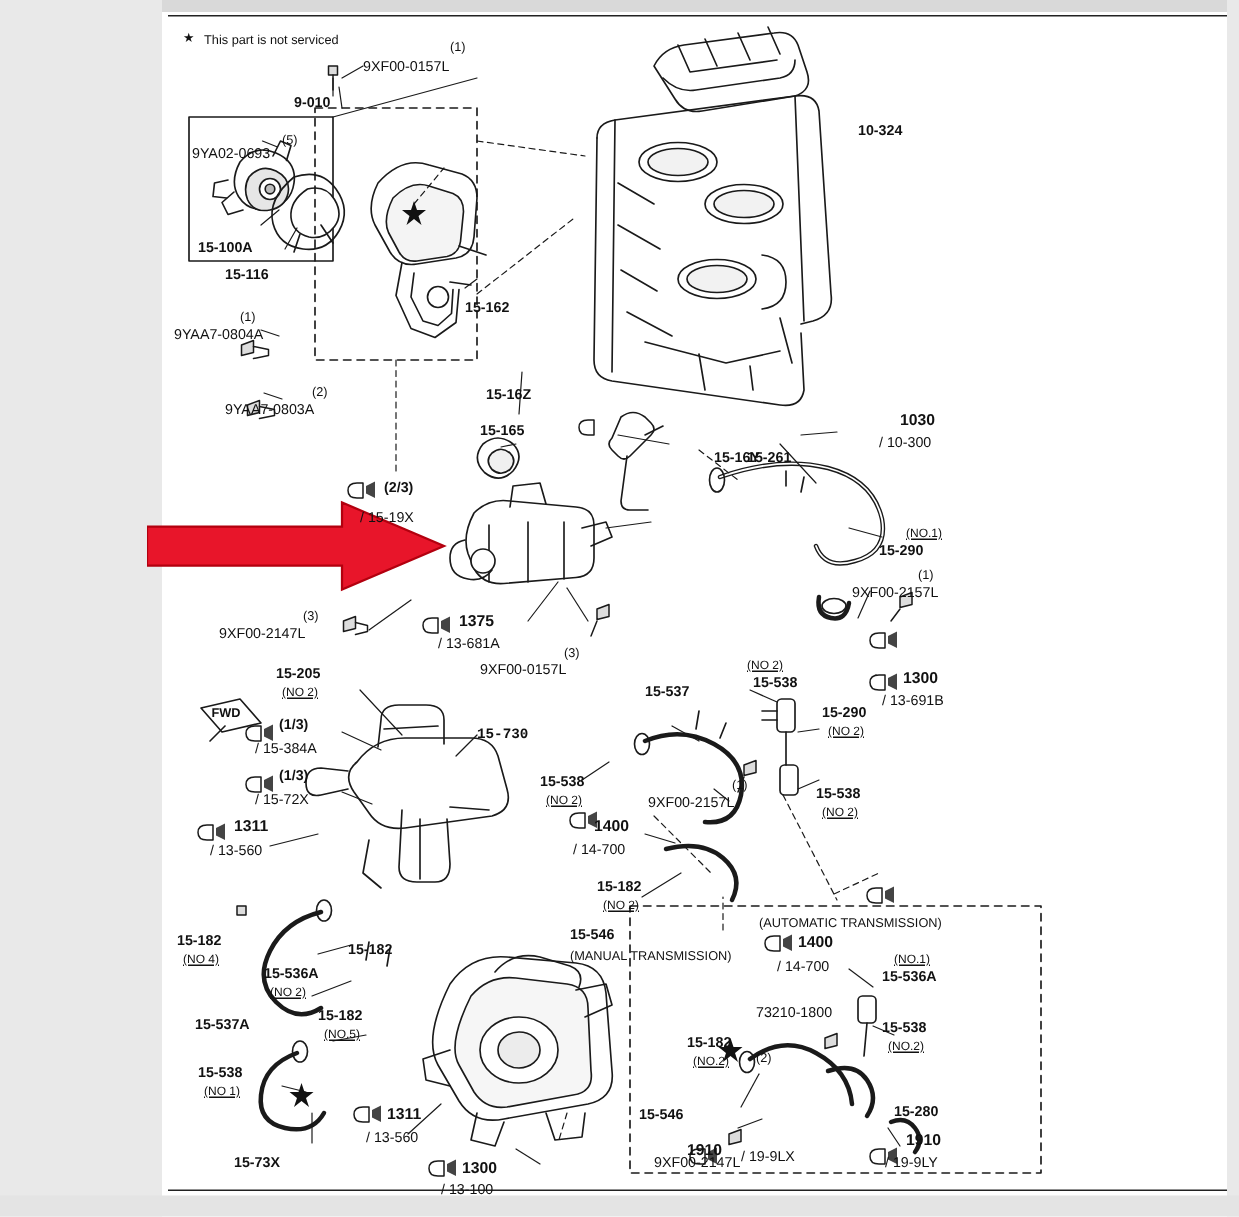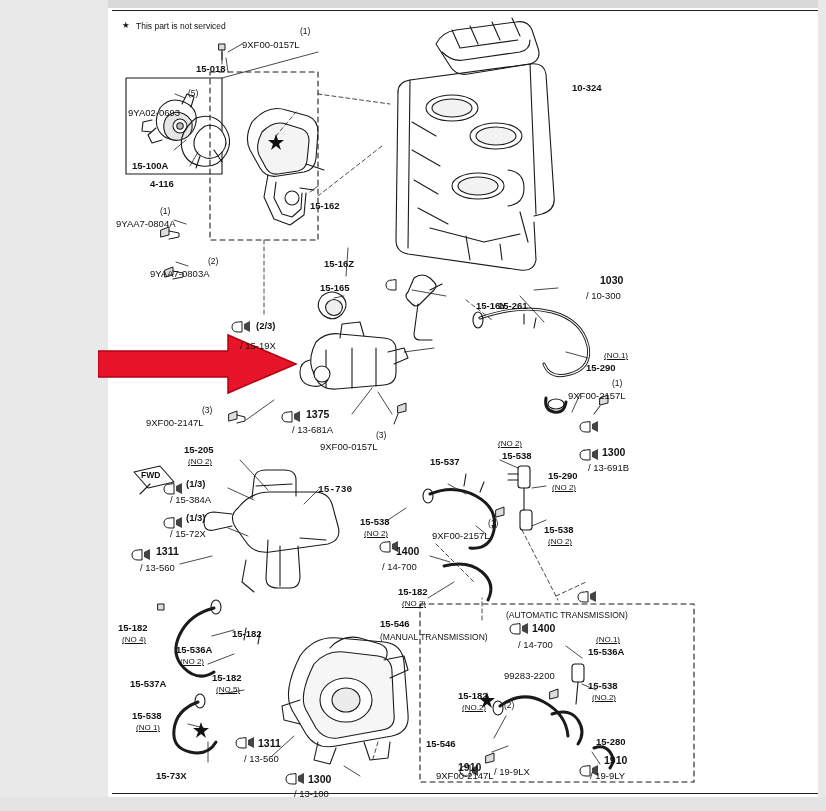--- a/index.html
+++ b/index.html
@@ -317,27 +317,27 @@
 
   <svg class="arrow-red" viewBox="0 0 200 62">
     <polygon points="0,18 130,18 130,2 198,31 130,60 130,44 0,44" fill="#e8152a" stroke="#b3000f" stroke-width="1.5"></polygon>
   </svg>
 
   <div class="lbl sm" style="left:122px; top:20px;">★</div>
   <div class="lbl sm" style="left:136px; top:21px;">This part is not serviced</div>
 
   <div class="lbl sm" style="left:300px; top:26px;">(1)</div>
   <div class="lbl" style="left:242px; top:39px;">9XF00-0157L</div>
-  <div class="lbl b" style="left:196px; top:63px;">15-018</div>
+  <div class="lbl b" style="left:196px; top:63px;">9-010</div>
 
   <div class="lbl sm" style="left:188px; top:88px;">(5)</div>
-  <div class="lbl" style="left:128px; top:107px;text-align:right;">9YA02-0693</div>
+  <div class="lbl" style="left:128px; top:97px;text-align:right;">9YA02-0693</div>
 
   <div class="lbl b" style="left:132px; top:160px;">15-100A</div>
-  <div class="lbl b" style="left:150px; top:178px;">4-116</div>
+  <div class="lbl b" style="left:150px; top:178px;">15-116</div>
 
   <div class="lbl sm" style="left:160px; top:206px;">(1)</div>
   <div class="lbl" style="left:116px; top:218px;">9YAA7-0804A</div>
 
   <div class="lbl sm" style="left:208px; top:256px;">(2)</div>
   <div class="lbl" style="left:150px; top:268px;">9YAA7-0803A</div>
 
   <div class="lbl b" style="left:310px; top:200px;">15-162</div>
 
   <div class="lbl b" style="left:572px; top:82px;">10-324</div>
@@ -412,21 +412,21 @@
   <div class="lbl b" style="left:380px; top:618px;">15-546</div>
   <div class="lbl sm" style="left:380px; top:632px;">(MANUAL TRANSMISSION)</div>
   <div class="lbl sm" style="left:506px; top:610px;">(AUTOMATIC TRANSMISSION)</div>
 
   <div class="lbl big" style="left:532px; top:623px;">1400</div>
   <div class="lbl" style="left:518px; top:639px;">/ 14-700</div>
 
   <div class="lbl xsm" style="left:596px; top:634px;">(NO.1)</div>
   <div class="lbl b" style="left:588px; top:646px;">15-536A</div>
 
-  <div class="lbl" style="left:504px; top:670px;">99283-2200</div>
+  <div class="lbl" style="left:504px; top:670px;">73210-1800</div>
 
   <div class="lbl b" style="left:588px; top:680px;">15-538</div>
   <div class="lbl xsm" style="left:592px; top:692px;">(NO.2)</div>
 
   <div class="lbl b" style="left:458px; top:690px;">15-182</div>
   <div class="lbl xsm" style="left:462px; top:702px;">(NO.2)</div>
 
   <div class="lbl b" style="left:426px; top:738px;">15-546</div>
 
   <div class="lbl" style="left:436px; top:770px;">9XF00-2147L</div>

